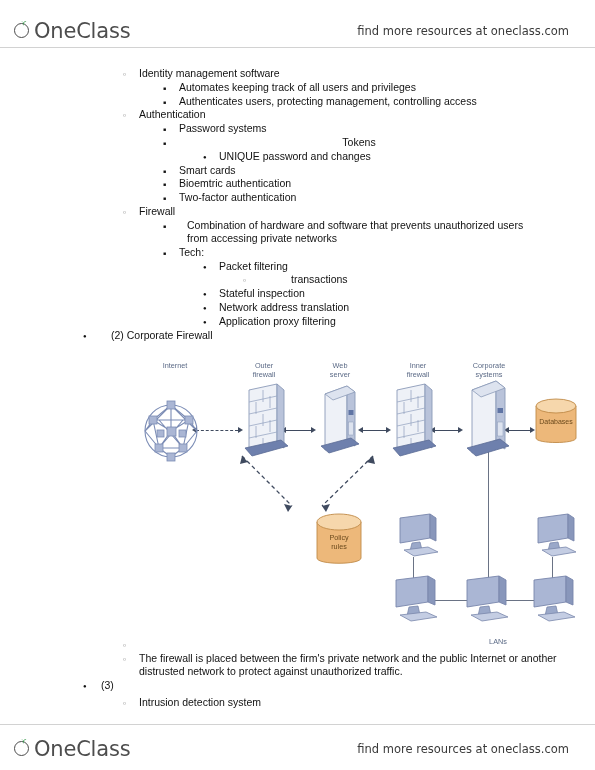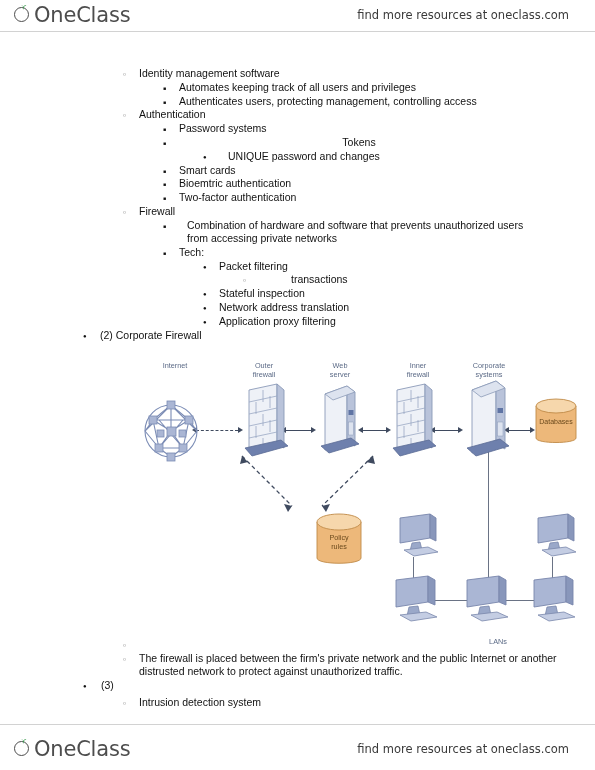--- a/index.html
+++ b/index.html
@@ -8,20 +8,21 @@
     background:#ffffff;
     font-family:"Liberation Sans", sans-serif;
     color:#000;
     position:relative;
     overflow:hidden;
   }
   
   .bar{
     position:absolute;left:0;width:595px;height:32px;
     box-sizing:border-box;
+    margin-top:16px;
   }
   #header{top:0;border-bottom:1px solid #d2d2d2;}
   #footer{bottom:0;border-top:1px solid #d2d2d2;height:46px;}
   .logo{
     position:absolute;left:14px;top:5px;
     display:flex;align-items:center;
     font-size:21px;color:#4d4d4d;letter-spacing:-.2px;
     font-family:"DejaVu Sans", sans-serif;
   }
   .logo .oglyph{position:relative;width:19px;height:19px;margin-right:1px;}
@@ -96,21 +97,21 @@
     <div class="li" style="left: 179px; top: 80.8px; width: 360px;">Automates keeping track of all users and privileges</div>
     <div class="bul" style="left: 163px; top: 95.6px; font-size: 5px;">■</div>
     <div class="li" style="left: 179px; top: 94.6px; width: 360px;">Authenticates users, protecting management, controlling access</div>
     <div class="bul" style="left: 123px; top: 109.4px; font-size: 5px;">○</div>
     <div class="li" style="left: 139px; top: 108.4px; width: 420px;">Authentication</div>
     <div class="bul" style="left: 163px; top: 123.2px; font-size: 5px;">■</div>
     <div class="li" style="left: 179px; top: 122.2px; width: 360px;">Password systems</div>
     <div class="bul" style="left: 163px; top: 137px; font-size: 5px;">■</div>
     <div class="li" style="left: 179px; top: 136px; width: 360px; text-align: center;">Tokens</div>
     <div class="bul" style="left: 203px; top: 150.8px; font-size: 6px;">●</div>
-    <div class="li" style="left: 219px; top: 149.8px; width: 340px; margin-left: 9px;">UNIQUE password and changes</div>
+    <div class="li" style="left: 219px; top: 149.8px; width: 340px;">UNIQUE password and changes</div>
     <div class="bul" style="left: 163px; top: 164.6px; font-size: 5px;">■</div>
     <div class="li" style="left: 179px; top: 163.6px; width: 360px;">Smart cards</div>
     <div class="bul" style="left: 163px; top: 178.4px; font-size: 5px;">■</div>
     <div class="li" style="left: 179px; top: 177.4px; width: 360px;">Bioemtric authentication</div>
     <div class="bul" style="left: 163px; top: 192.2px; font-size: 5px;">■</div>
     <div class="li" style="left: 179px; top: 191.2px; width: 360px;">Two-factor authentication</div>
     <div class="bul" style="left: 123px; top: 206px; font-size: 5px;">○</div>
     <div class="li" style="left: 139px; top: 205px; width: 420px;">Firewall</div>
     <div class="bul" style="left: 163px; top: 219.8px; font-size: 5px;">■</div>
     <div class="li" style="left: 179px; top: 218.8px; width: 360px; margin-left: 8px;">Combination of hardware and software that prevents unauthorized users from accessing private networks</div>
@@ -120,21 +121,21 @@
     <div class="li" style="left: 219px; top: 259.6px; width: 340px;">Packet filtering</div>
     <div class="bul" style="left: 243px; top: 274.4px; font-size: 5px;">○</div>
     <div class="li" style="left: 259px; top: 273.4px; width: 320px; margin-left: 32px;">transactions</div>
     <div class="bul" style="left: 203px; top: 288.2px; font-size: 6px;">●</div>
     <div class="li" style="left: 219px; top: 287.2px; width: 340px;">Stateful inspection</div>
     <div class="bul" style="left: 203px; top: 302px; font-size: 6px;">●</div>
     <div class="li" style="left: 219px; top: 301px; width: 340px;">Network address translation</div>
     <div class="bul" style="left: 203px; top: 315.8px; font-size: 6px;">●</div>
     <div class="li" style="left: 219px; top: 314.8px; width: 340px;">Application proxy filtering</div>
     <div class="bul" style="left: 83px; top: 329.6px; font-size: 6px;">●</div>
-    <div class="li" style="left: 100px; top: 328.6px; width: 420px;">(2) Corporate Firewall</div>
+    <div class="li" style="left: 111px; top: 328.6px; width: 420px;">(2) Corporate Firewall</div>
   </div>
 
 <div id="figure">
 
   <div class="fig-label" style="left:140px;top:10px;width:70px;">Internet</div>
   <div class="fig-label" style="left:229px;top:10px;width:70px;">Outer<br>firewall</div>
   <div class="fig-label" style="left:305px;top:10px;width:70px;">Web<br>server</div>
   <div class="fig-label" style="left:383px;top:10px;width:70px;">Inner<br>firewall</div>
   <div class="fig-label" style="left:449px;top:10px;width:80px;">Corporate<br>systems</div>
   <div class="fig-label" style="left:478px;top:286px;width:40px;">LANs</div>

